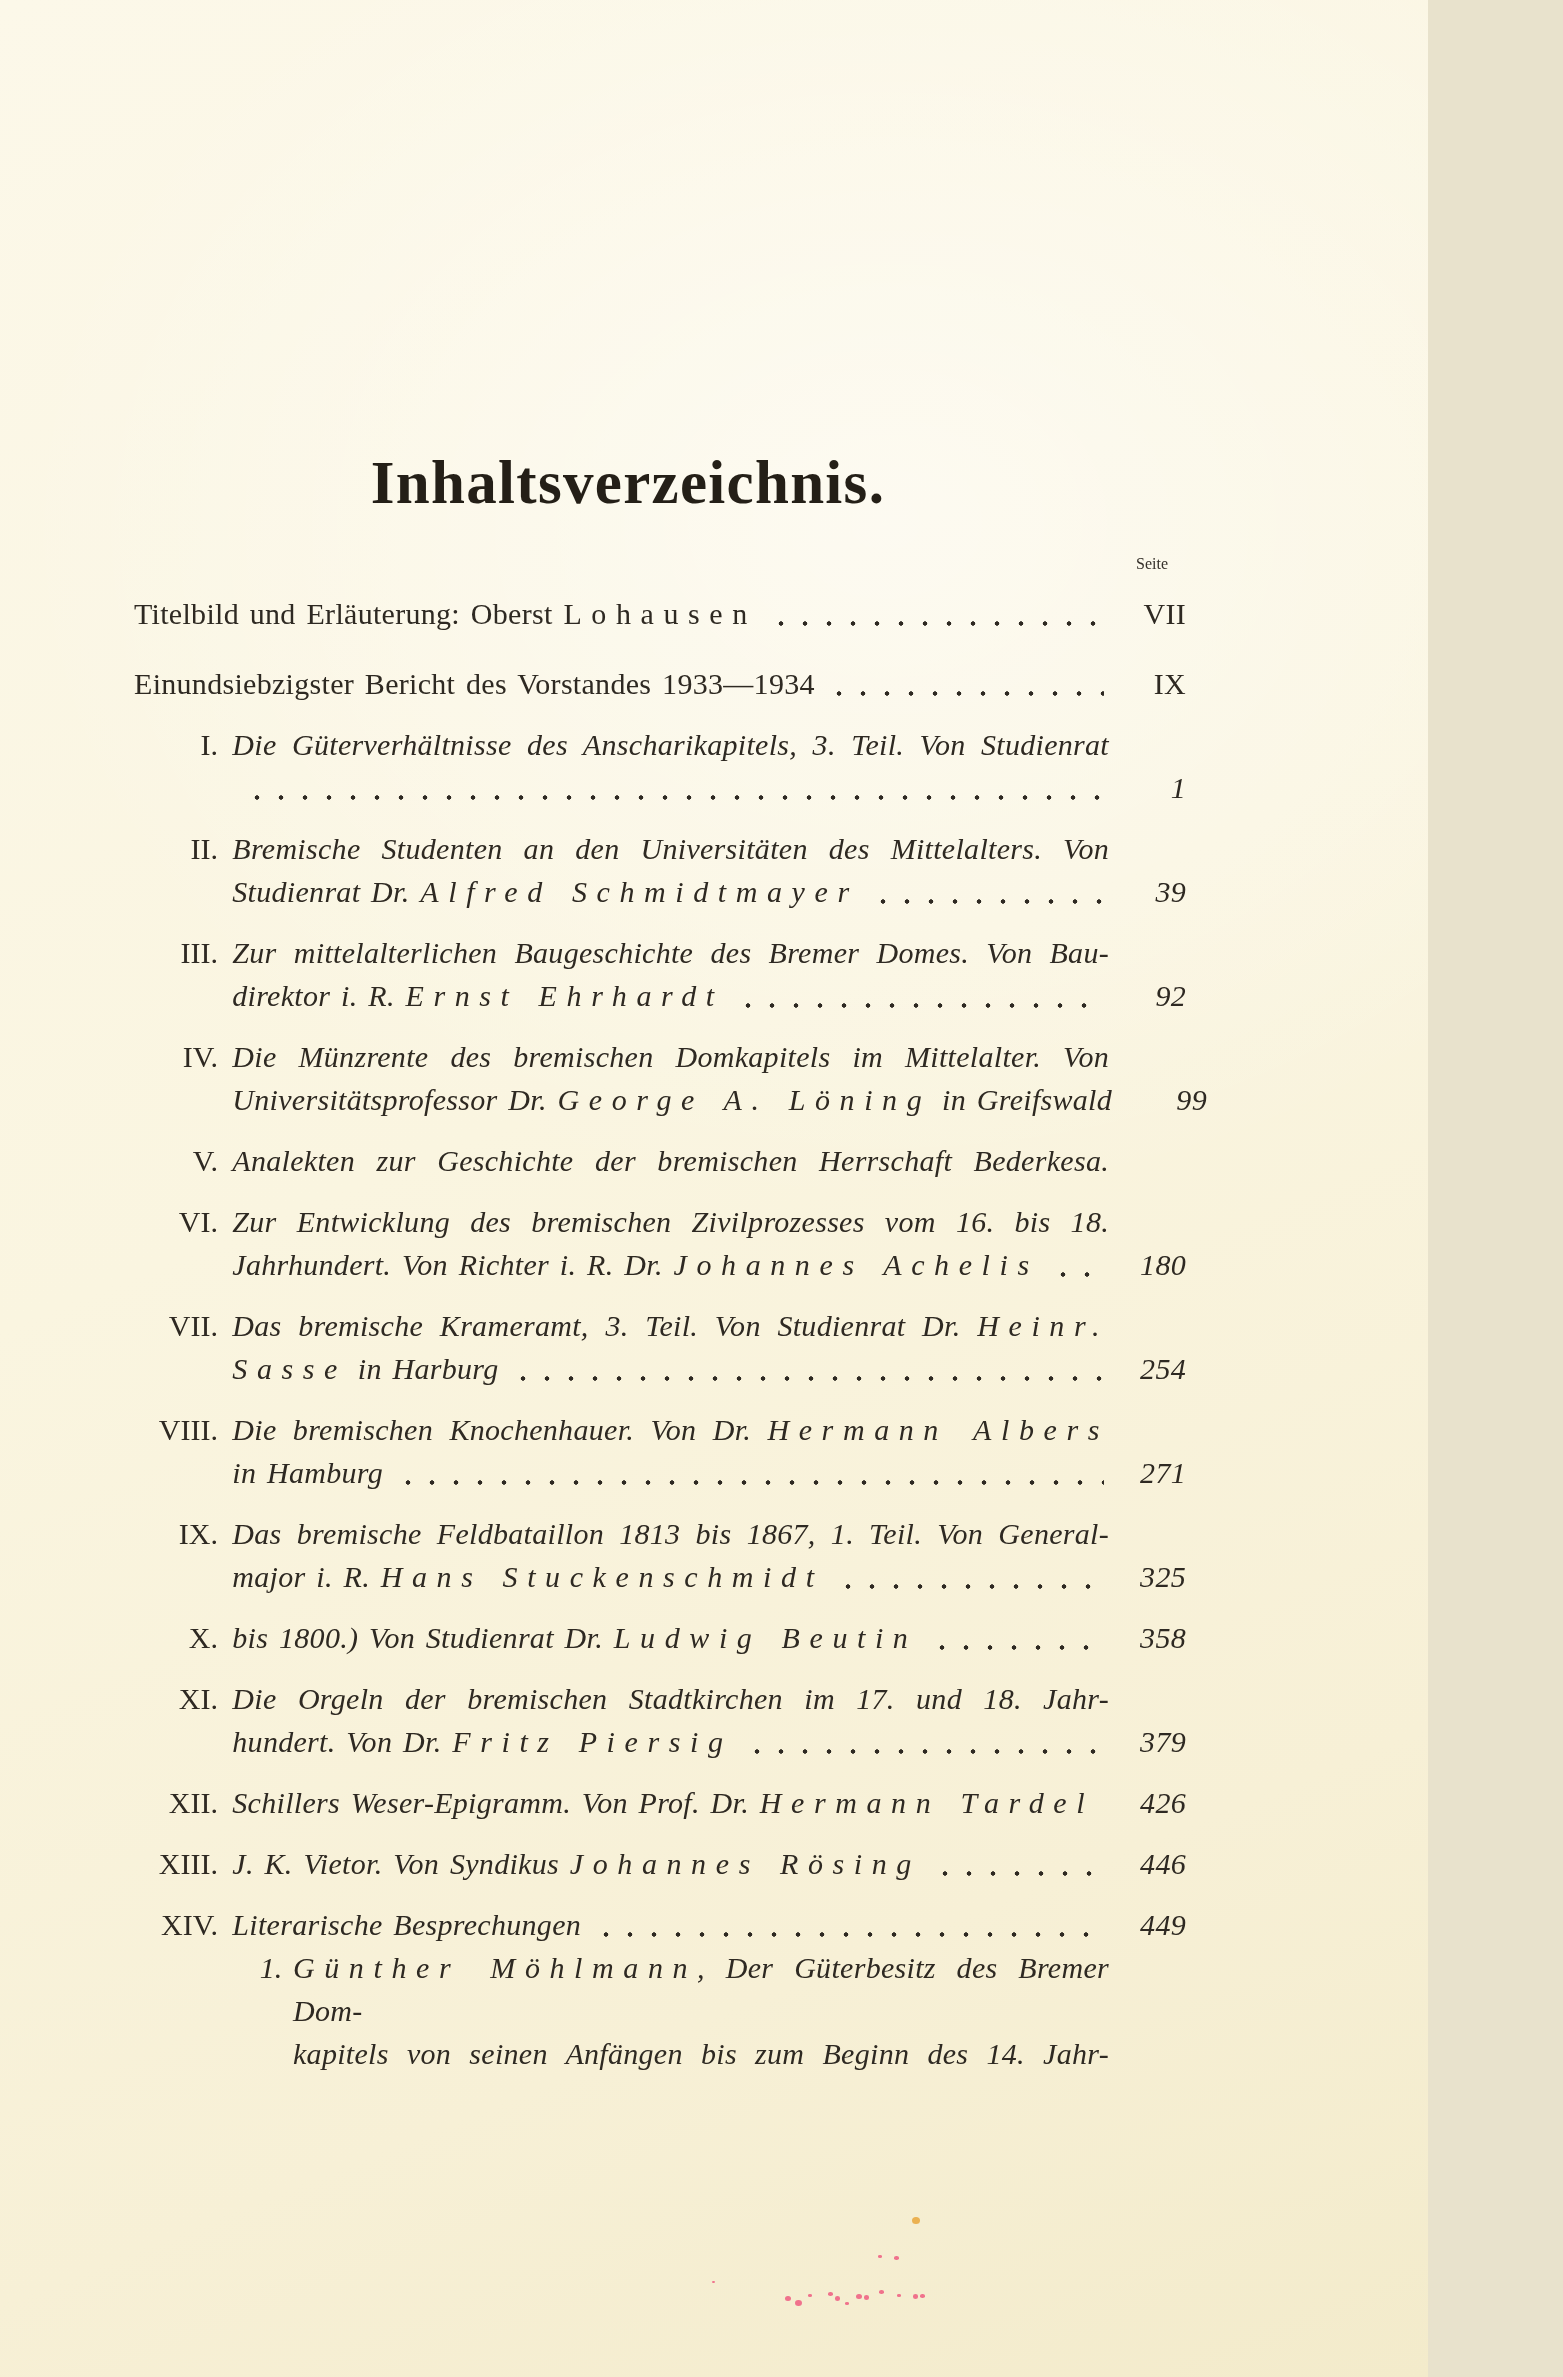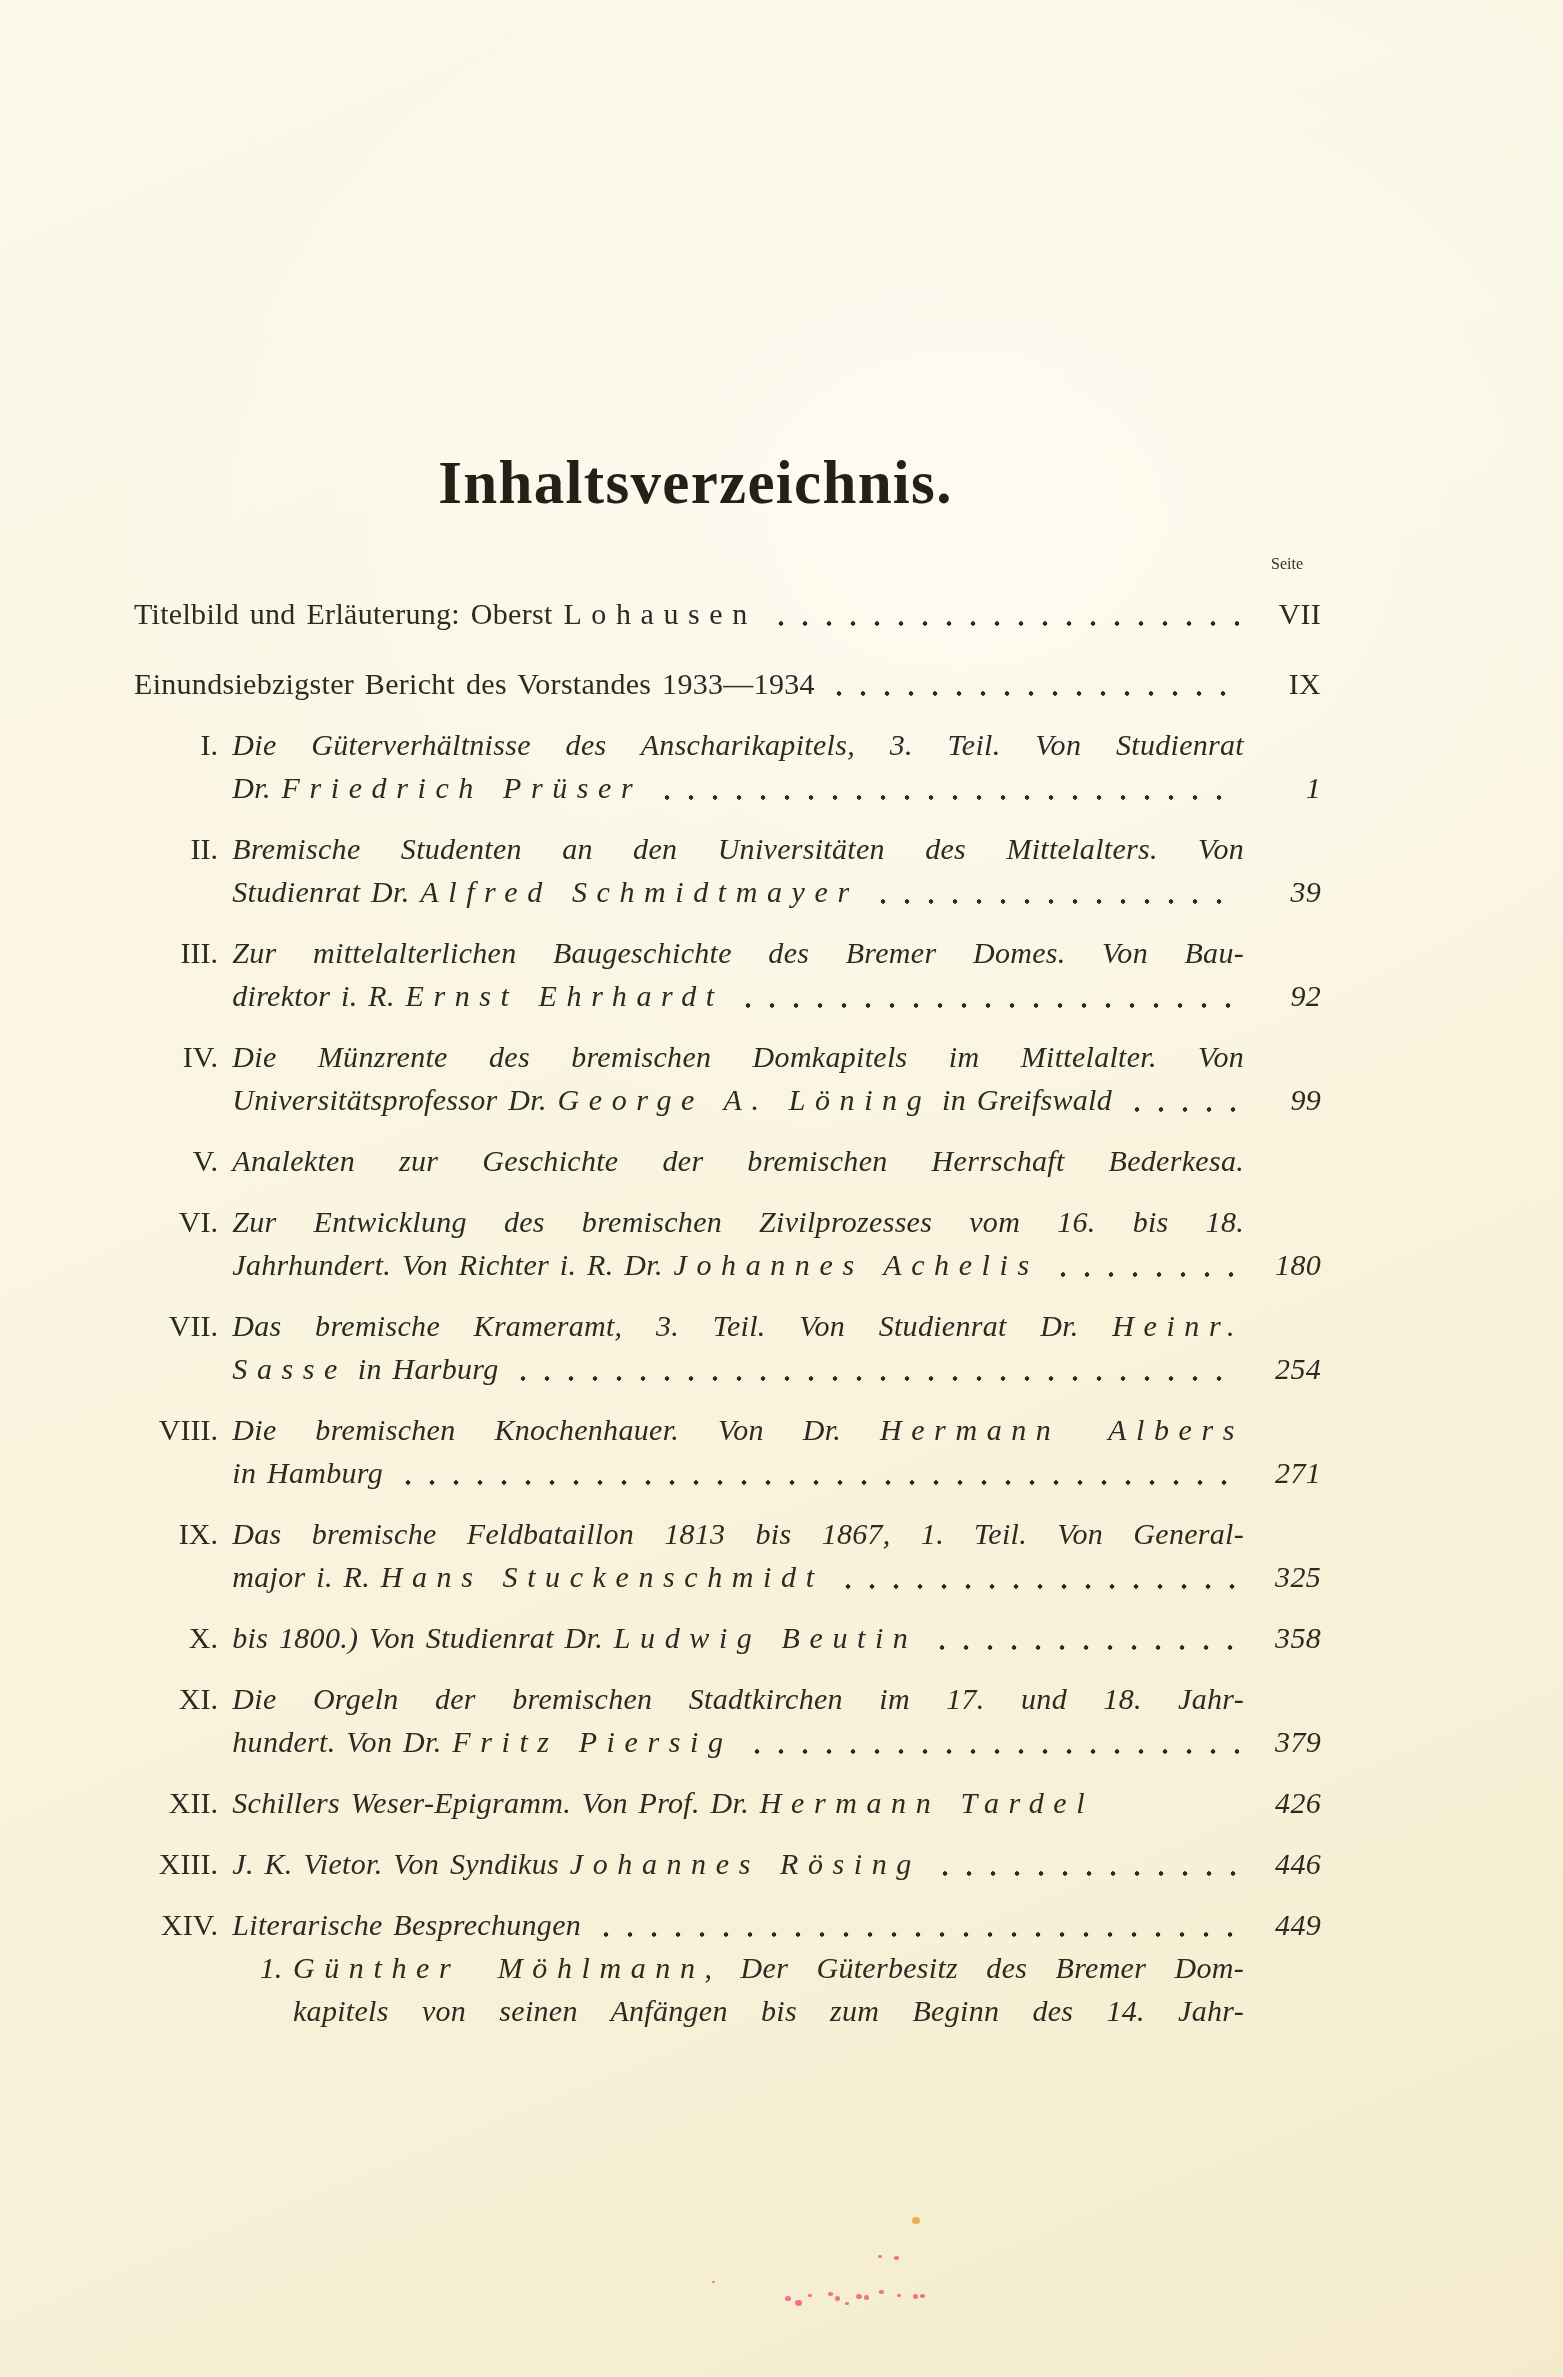--- a/index.html
+++ b/index.html
@@ -3,21 +3,21 @@
 <meta charset="utf-8">
 <style>
   html,body{margin:0;padding:0;}
   body{
     width:1563px;height:2377px;
     font-family:"Liberation Serif","DejaVu Serif",serif;
     background:#e8e2cc;
   }
   .page{
     position:relative;
-    width:1563px;height:2377px;
+    width:1428px;height:2377px;
     box-sizing:border-box;
     padding:0 242px 0 134px;
     overflow:hidden;
     background:
       radial-gradient(ellipse 1250px 982px at 62% 22%, rgba(255,255,255,0.50), rgba(255,255,255,0) 70%),
       linear-gradient(158deg,#fcf8e9 0%, #faf5e0 45%, #f7f0d6 78%, #f3ebcb 100%);
     color:#2e2922;
   }
   .title{
     margin:451px 0 0 0;
@@ -92,21 +92,20 @@
     </div>
   <div class="entry-list" id="entry-list">
       <div class="entry">
         <span class="num">I.</span>
         <div class="body">
           <div class="line">
             <span class="jt"><span>Die Güterverhältnisse des Anscharikapitels, 3. Teil. Von Studienrat</span></span>
             <span class="pg"></span>
           </div>
           <div class="line">
-            <span class="lt"><span>Dr. </span><span class="sp">Friedrich Prüser</span></span>
             <span class="leader"></span>
             <span class="pg">1</span>
           </div>
         </div>
       </div>
       <div class="entry">
         <span class="num">II.</span>
         <div class="body">
           <div class="line">
             <span class="jt"><span>Bremische Studenten an den Universitäten des Mittelalters. Von</span></span>

